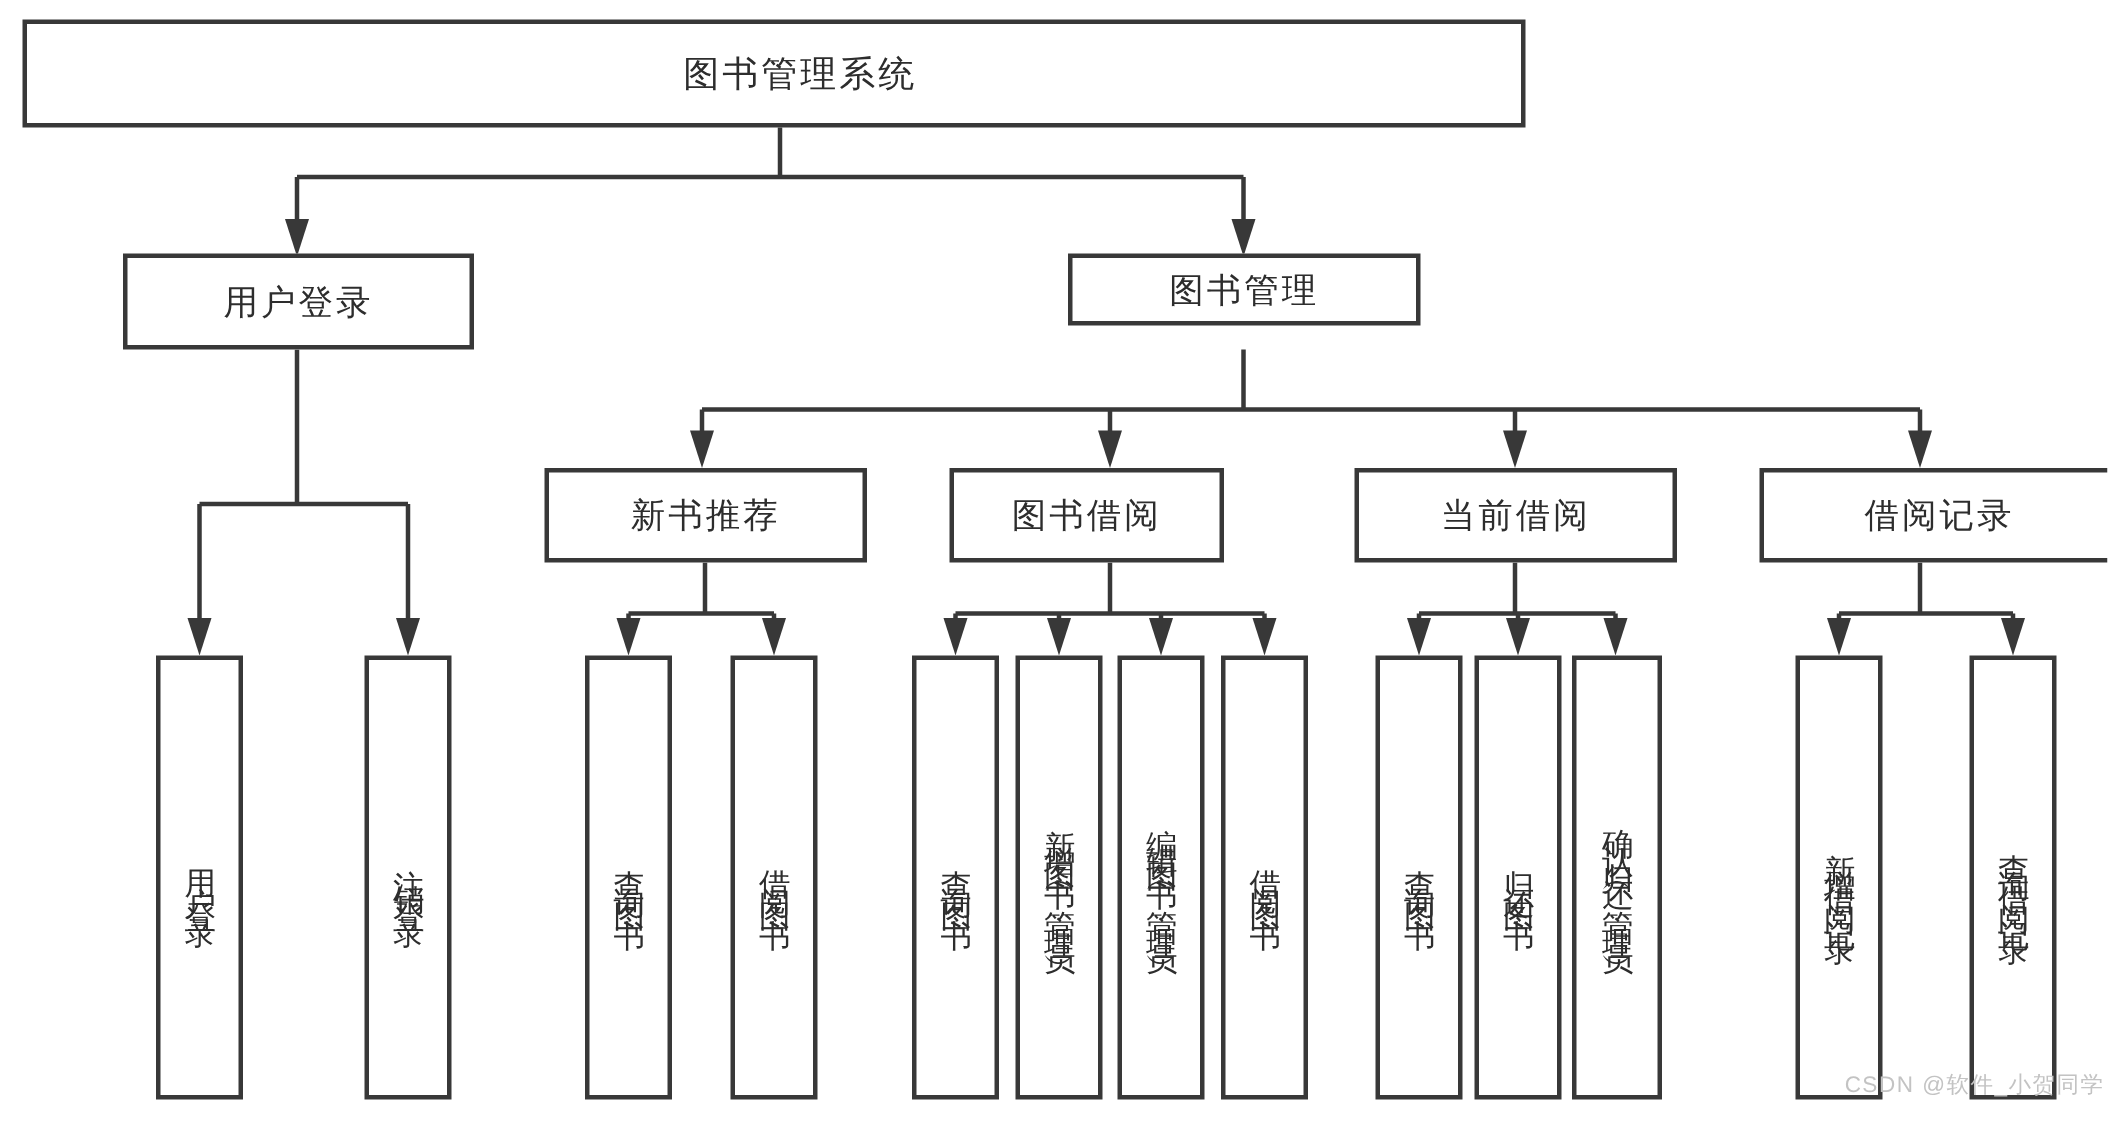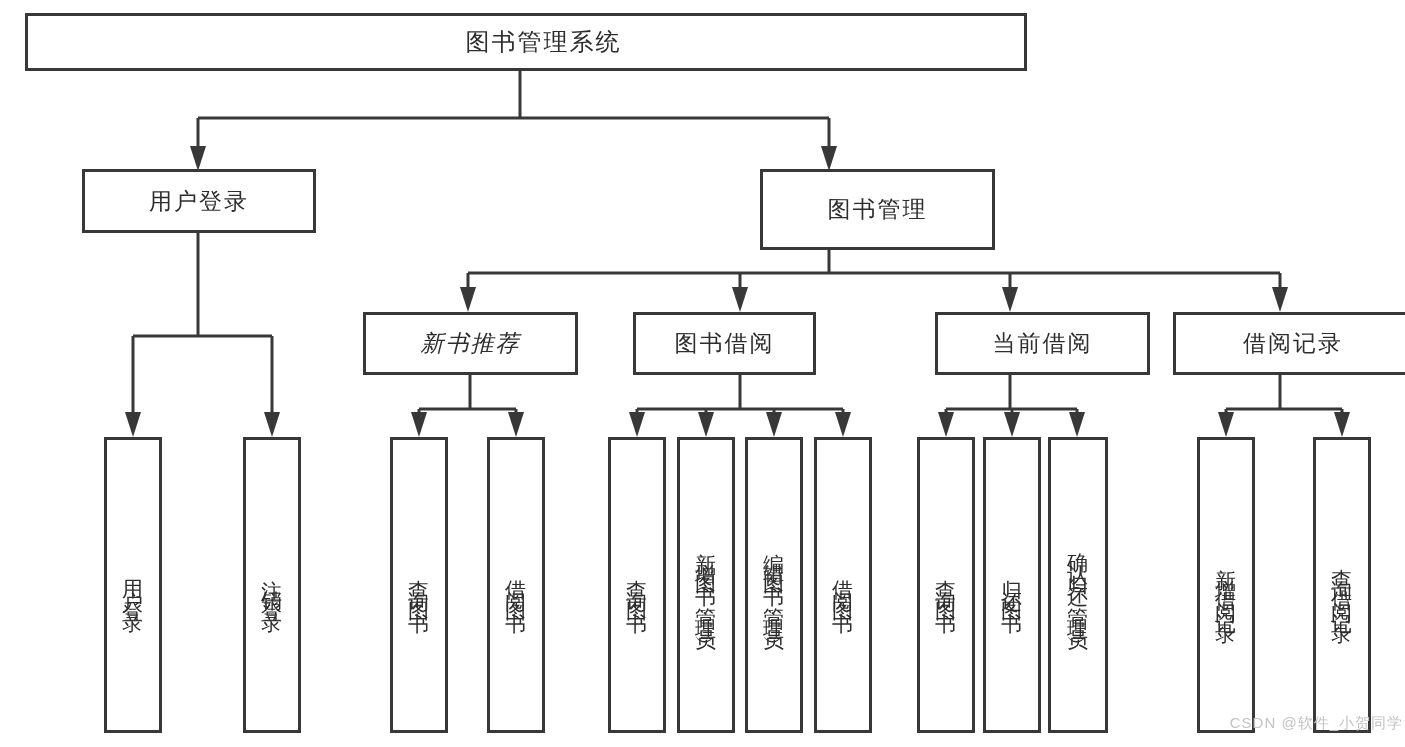--- a/index.html
+++ b/index.html
@@ -86,38 +86,38 @@
       <polygon points="766,412 782,412 774,437"></polygon>
       <polygon points="835,412 851,412 843,437"></polygon>
       <polygon points="938,412 954,412 946,437"></polygon>
       <polygon points="1004,412 1020,412 1012,437"></polygon>
       <polygon points="1069,412 1085,412 1077,437"></polygon>
       <polygon points="1218,412 1234,412 1226,437"></polygon>
       <polygon points="1334,412 1350,412 1342,437"></polygon>
     </g>
   </svg>
 
-  <div class="box hbox root-box" style="left:25px; top:13px; width:1002px; height:58px;padding-left:35px;">
+  <div class="box hbox root-box" style="left:15px; top:13px; width:1002px; height:72px;padding-left:35px;">
     <span>图书管理系统</span>
   </div>
 
   <div class="box hbox" style="left:82px; top:169px; width:234px; height:64px;">
     <span>用户登录</span>
   </div>
-  <div class="box hbox" style="left:712px; top:169px; width:235px; height:81px;margin-left:48px;">
+  <div class="box hbox" style="left:712px; top:169px; width:235px; height:48px;">
     <span>图书管理</span>
   </div>
 
-  <div class="box hbox" style="left:363px; top:312px; width:215px; height:63px;font-style:italic;">
+  <div class="box hbox" style="left:363px; top:312px; width:215px; height:63px;">
     <span>新书推荐</span>
   </div>
   <div class="box hbox" style="left:633px; top:312px; width:183px; height:63px;">
     <span>图书借阅</span>
   </div>
-  <div class="box hbox" style="left:903px; top:312px; width:215px; height:63px;margin-left:32px;">
+  <div class="box hbox" style="left:903px; top:312px; width:215px; height:63px;">
     <span>当前借阅</span>
   </div>
   <div class="box hbox" style="left:1173px; top:312px; width:240px; height:63px;">
     <span>借阅记录</span>
   </div>
 
   <div class="box vbox" style="left:104px; top:437px; width:58px; height:296px;">
     <span>用户登录</span>
   </div>
   <div class="box vbox" style="left:243px; top:437px; width:58px; height:296px;">

